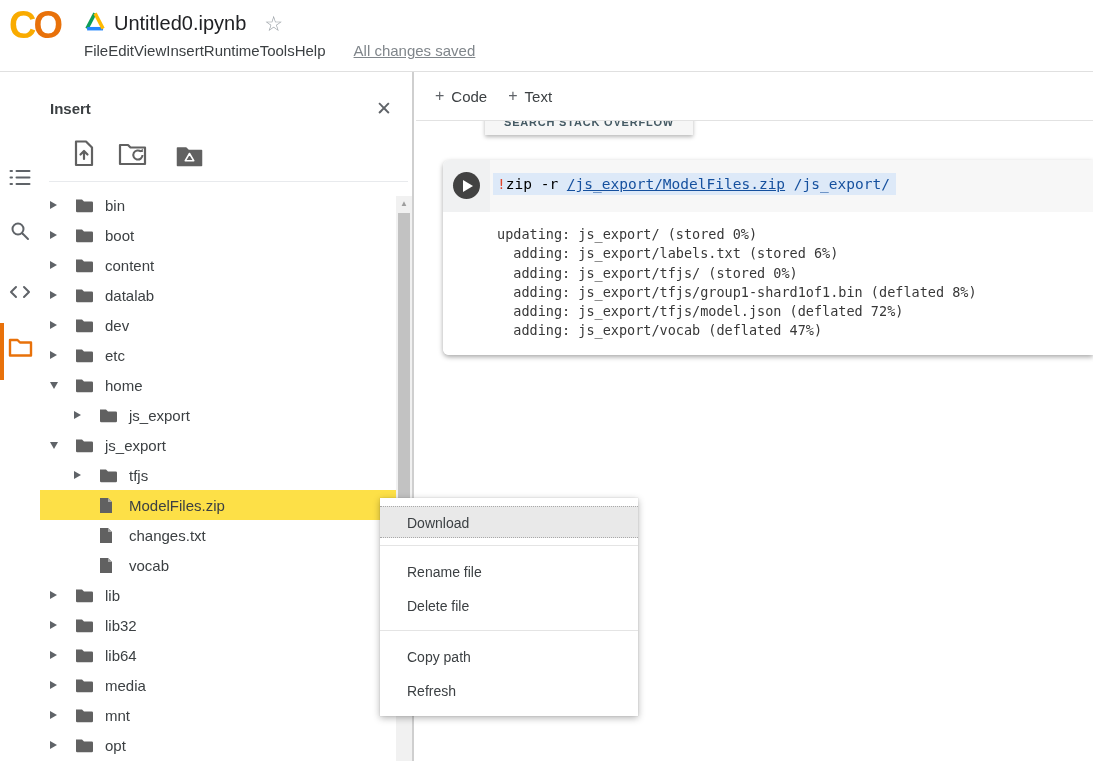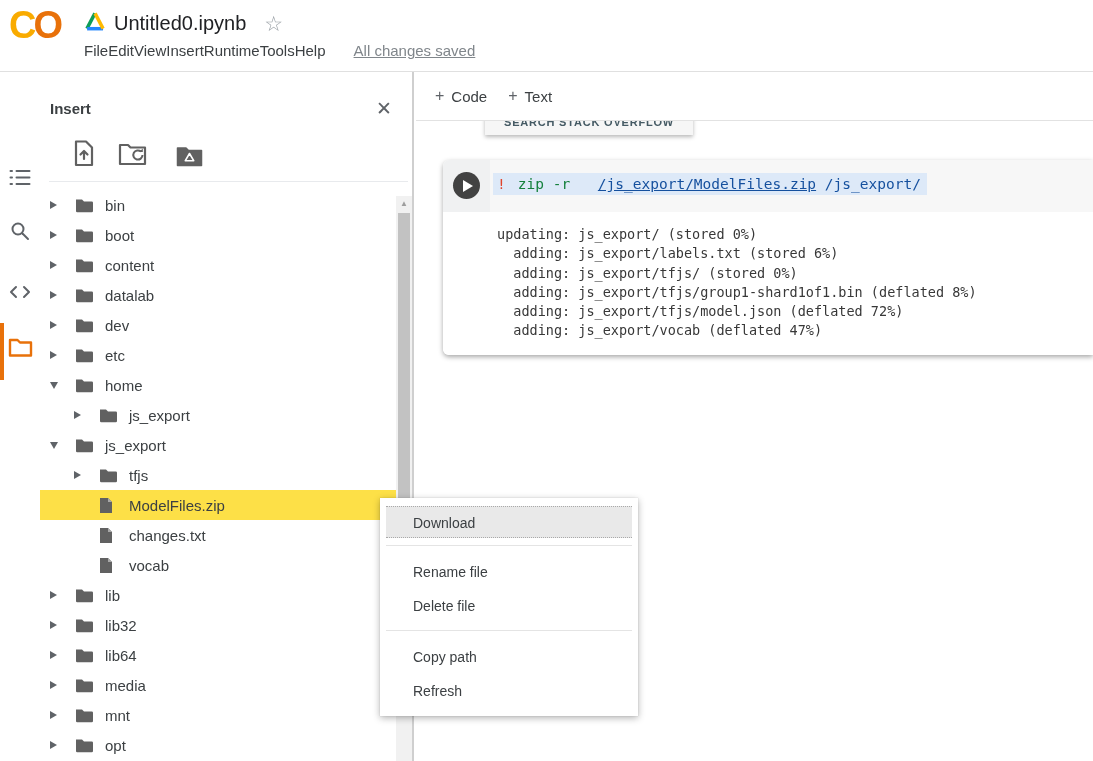--- a/index.html
+++ b/index.html
@@ -73,31 +73,31 @@
   .gutter { width:47px; background:#f0f1f2; display:flex; justify-content:center;
             padding-top:12px; flex:none; }
   .play { width:27px; height:27px; border-radius:50%; background:#424242; display:flex;
           align-items:center; justify-content:center; cursor:default; }
   .play-tri { width:0; height:0; border-left:10px solid #fff; border-top:6px solid transparent;
               border-bottom:6px solid transparent; margin-left:3px; }
   .editor { flex:1; background:#f7f7f7; padding-top:13px; }
   .code-line { display:inline-block; background:#dde9f8; padding:3px 6px 3px 4px; margin-left:3px;
                font-family:"DejaVu Sans Mono",monospace; font-size:14.5px; white-space:pre; }
   .tk-bang { color:#E0442C; }
-  .tk-cmd  { color:#15803d;margin-left:12px; }
+  .tk-cmd  { color:#000000; }
   .tk-path { color:#15509e; }
-  .tk-path.u { text-decoration:underline;margin-left:19px; }
+  .tk-path.u { text-decoration:underline; }
   .tk-plain { color:#333; }
   .output { background:#fff; padding:13px 8px 14px 54px; font-family:"DejaVu Sans Mono",monospace;
             font-size:13.5px; line-height:19.3px; color:#383838; border-radius:0 0 0 6px; }
   .out-line { white-space:pre; }
 
   
   .context-menu { position:absolute; left:380px; top:498px; width:258px; background:#fff;
-                  box-shadow:0 2px 7px rgba(0,0,0,.3), 0 0 1px rgba(0,0,0,.2); padding:8px 6px; z-index:30; }
+                  box-shadow:0 2px 7px rgba(0,0,0,.3), 0 0 1px rgba(0,0,0,.2); padding:8px 0; z-index:30; }
   .cm-item { height:34px; line-height:34px; padding-left:27px; font-size:14px; color:#3c4043; cursor:default; }
   .cm-item.highlighted { background:#e9e9e9; border-top:1px dotted #a9a9a9;
                          border-bottom:1px dotted #a9a9a9; height:32px; line-height:32px; }
   .cm-item.cm-div { height:0; line-height:0; padding:0; border-top:1px solid #e4e4e4; margin:7px 0 9px; }
 </style>
 </head>
 <body>
 
 <div class="app">
 

